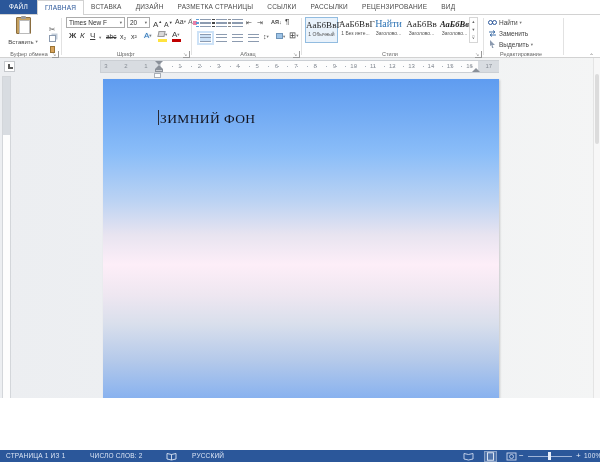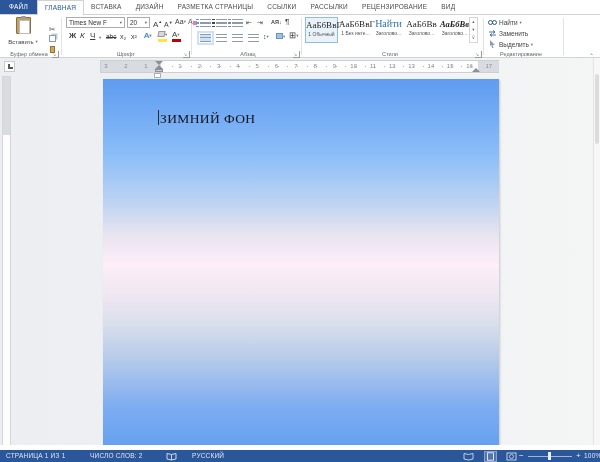--- a/index.html
+++ b/index.html
@@ -52,21 +52,21 @@
   .stylecard .nm { font-size:5px; color:#555; white-space:nowrap; }
   .scrollcol { position:absolute; left:469px; top:2px; width:9px; height:26px; border:1px solid #d6d6d6; font-size:4.5px; color:#666; text-align:center; line-height:8px; }
 
   
   .edit-row { position:absolute; left:488px; font-size:6.5px; color:#444; line-height:9px; white-space:nowrap; }
   .edit-row svg { vertical-align:-1px; margin-right:2px; }
 
   #collapse-ribbon { position:absolute; right:6px; top:37px; font-size:6px; color:#777; }
 
   
-  #doc-canvas { position:absolute; left:0; top:58px; width:600px; height:387px; background:linear-gradient(90deg,#eceef1 0%,#eff1f3 55%,#f4f5f5 100%); overflow:hidden; }
+  #doc-canvas { position:absolute; left:0; top:58px; width:600px; height:340px; background:linear-gradient(90deg,#eceef1 0%,#eff1f3 55%,#f4f5f5 100%); overflow:hidden; }
   #tab-selector { position:absolute; left:4px; top:3px; width:11px; height:11px; background:#fff; border:1px solid #c6c9cd; }
   #tab-selector i { position:absolute; left:2.5px; top:2px; width:5px; height:5px; border-left:2px solid #595959; border-bottom:2px solid #595959; }
   #ruler-bar { position:absolute; left:100px; top:2px; width:399px; height:13px; background:#fdfdfd; border:1px solid #cbcfd4; }
   .rmargin { position:absolute; top:0; height:11px; background:#d8dce1; }
   .rnum { position:absolute; top:2px; transform:translateX(-50%); font-size:6px; color:#878d95; }
   #ruler-ticks { position:absolute; left:62px; top:5px; width:313px; height:1px; background:repeating-linear-gradient(90deg,transparent 0 8.65px,#a9b1bb 8.65px 9.65px); }
   .tri-down { position:absolute; width:0; height:0; border-left:4px solid transparent; border-right:4px solid transparent; border-top:4px solid #8a9099; top:0; }
   .tri-up { position:absolute; width:0; height:0; border-left:4px solid transparent; border-right:4px solid transparent; border-bottom:4px solid #8a9099; bottom:3px; }
   .ind-box { position:absolute; width:8px; height:3px; background:#c9cdd3; border:1px solid #8a9099; bottom:0; }
   #below-marker { position:absolute; left:154px; top:15px; width:7px; height:5px; background:#fdfdfd; border:1px solid #aab0b8; }

